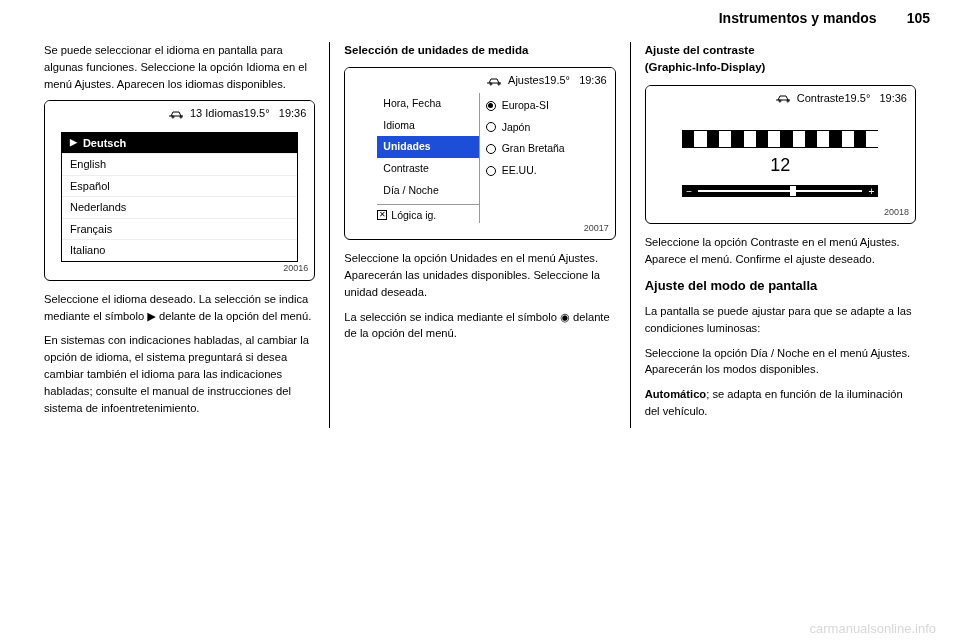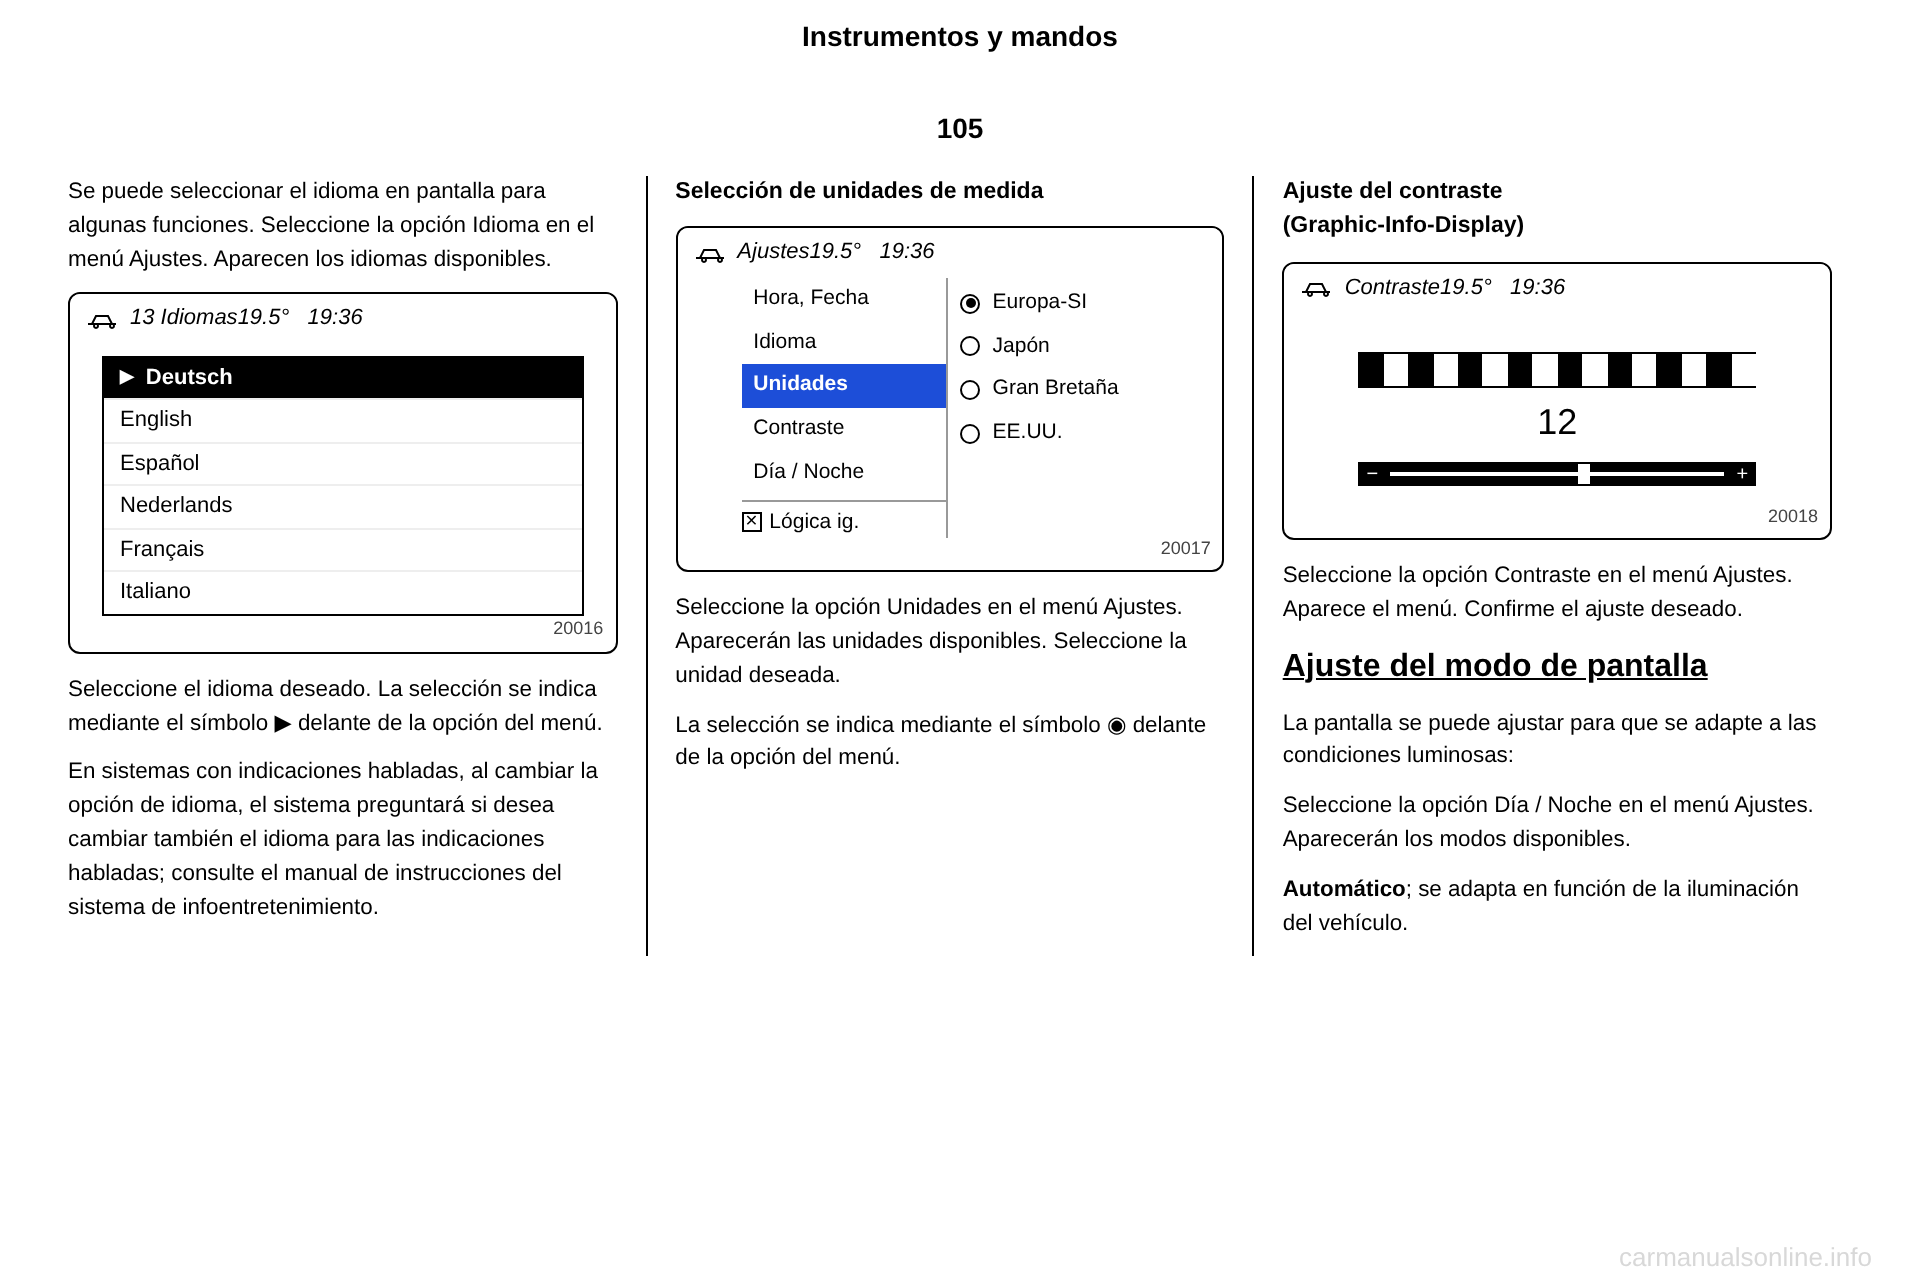--- a/index.html
+++ b/index.html
@@ -10,34 +10,33 @@
       height: 642px;
       overflow: hidden;
       position: relative;
     }
     .header {
       display: flex;
       justify-content: flex-end;
       align-items: center;
       padding: 10px 30px 8px 30px;
       gap: 30px;
-      flex-direction: column;
     }
     .header-title {
       font-size: 14px;
       font-weight: bold;
     }
     .header-page {
       font-size: 14px;
       font-weight: bold;
     }
     .columns {
       display: flex;
       gap: 0;
-      padding: 8px 30px 0 20px;
+      padding: 8px 30px 0 30px;
     }
     .col {
       flex: 1;
       padding: 0 14px;
       font-size: 11.2px;
       line-height: 1.5;
     }
     .col + .col {
       border-left: 1px solid #000;
     }
@@ -45,43 +44,41 @@
       margin-bottom: 8px;
     }
     .col strong { font-weight: bold; }
     .subhead {
       font-weight: bold;
       font-size: 11.5px;
       margin-bottom: 6px;
     }
     .subsub {
       font-weight: bold;
-      font-size: 16px;
+      font-size: 13px;
       margin-bottom: 4px;
       margin-top: 6px;
-      text-decoration: underline;
     }
 
     
     .fig {
       border: 1px solid #000;
       border-radius: 6px;
       overflow: hidden;
       margin: 6px 0 10px 0;
       background: #fff;
       position: relative;
     }
     .fig .bar {
       display: flex;
-      justify-content: flex-start;
+      justify-content: flex-end;
       align-items: center;
       font-size: 11px;
       padding: 4px 8px;
       background: #fff;
-      font-style: italic;
     }
     .fig .bar .left {
       display: flex;
       gap: 6px;
       align-items: center;
     }
     .fig .bar .car-icon svg { display:block; }
     .fig .imgnum {
       position: absolute;
       right: 6px;

